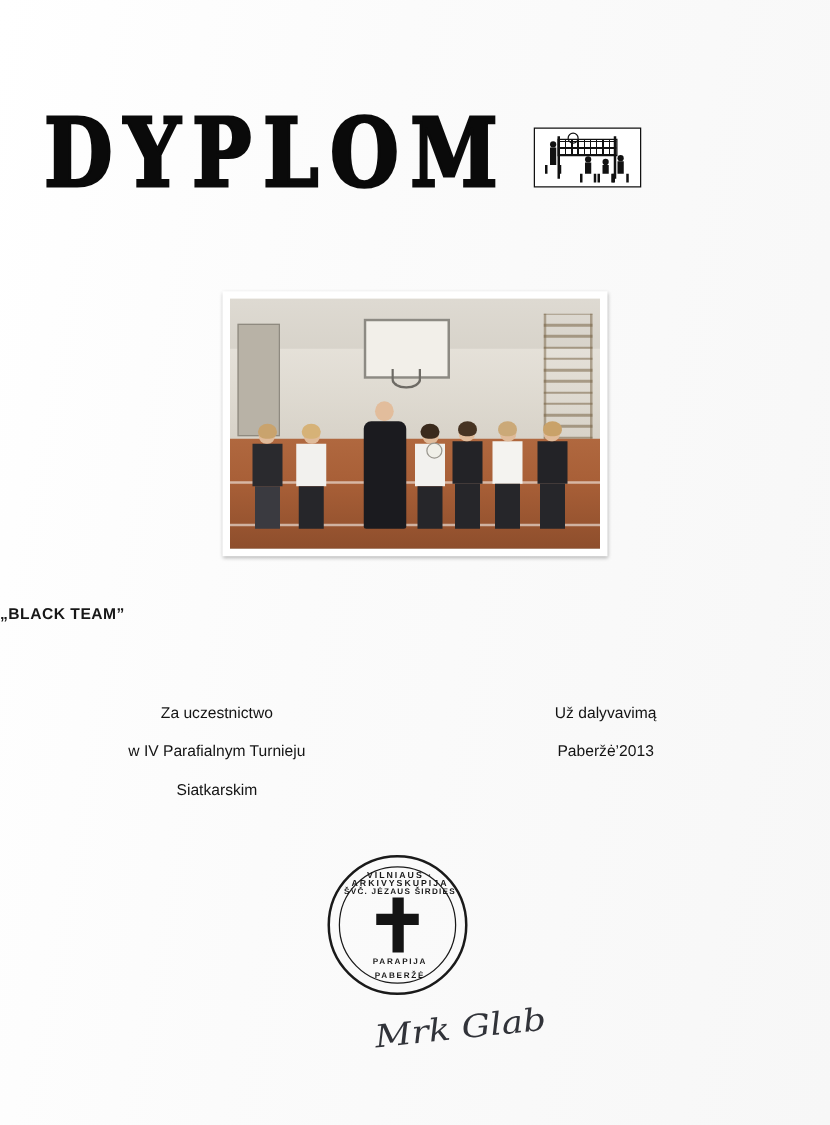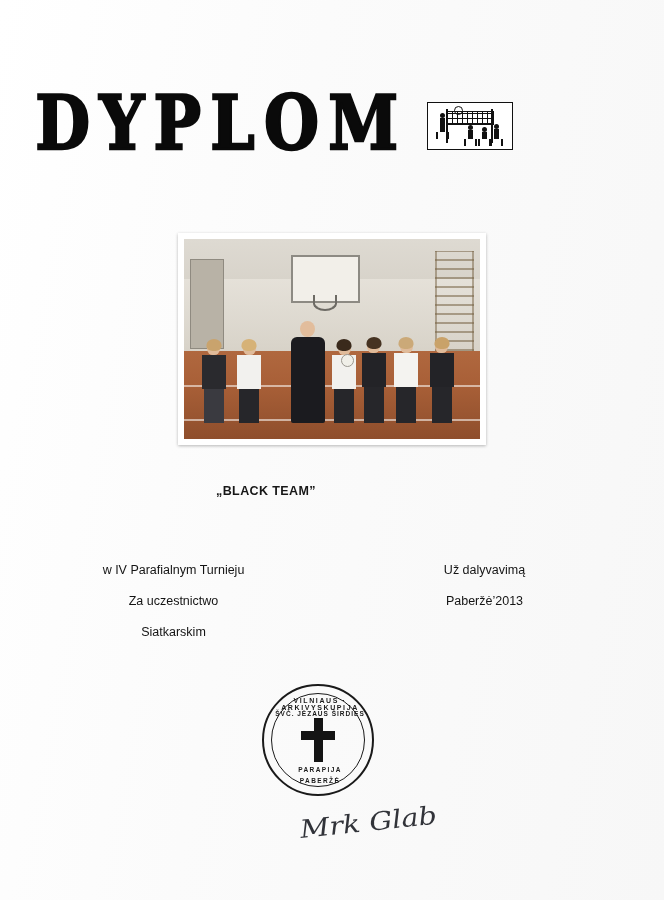--- a/index.html
+++ b/index.html
@@ -250,21 +250,20 @@
     background: #f0efe8;
     border: 1px solid #9a978f;
   }
 
   
   .team-name {
     position: absolute;
     left: 0;
     top: 484px;
     width: 532px;
-    text-align: center;
     font-size: 12.5px;
     font-weight: 700;
     letter-spacing: .4px;
     color: #171717;
   }
 
   
   .cols {
     position: absolute;
     left: 0;
@@ -482,22 +481,22 @@
         <div class="legs2" style="height:36px;"></div>
       </div>
       <div class="vball"></div>
     </div>
   </div>
 
   <div class="team-name">„BLACK TEAM”</div>
 
   <div class="cols">
     <div class="col col-left">
+      <div>Za uczestnictwo</div>
       <div>w IV Parafialnym Turnieju</div>
-      <div>Za uczestnictwo</div>
       <div>Siatkarskim</div>
     </div>
     <div class="col col-right">
       <div>Už dalyvavimą</div>
       <div>Paberžė’2013</div>
     </div>
   </div>
 
   <div class="stamp">
     <div class="arc-top">VILNIAUS · ARKIVYSKUPIJA</div>

